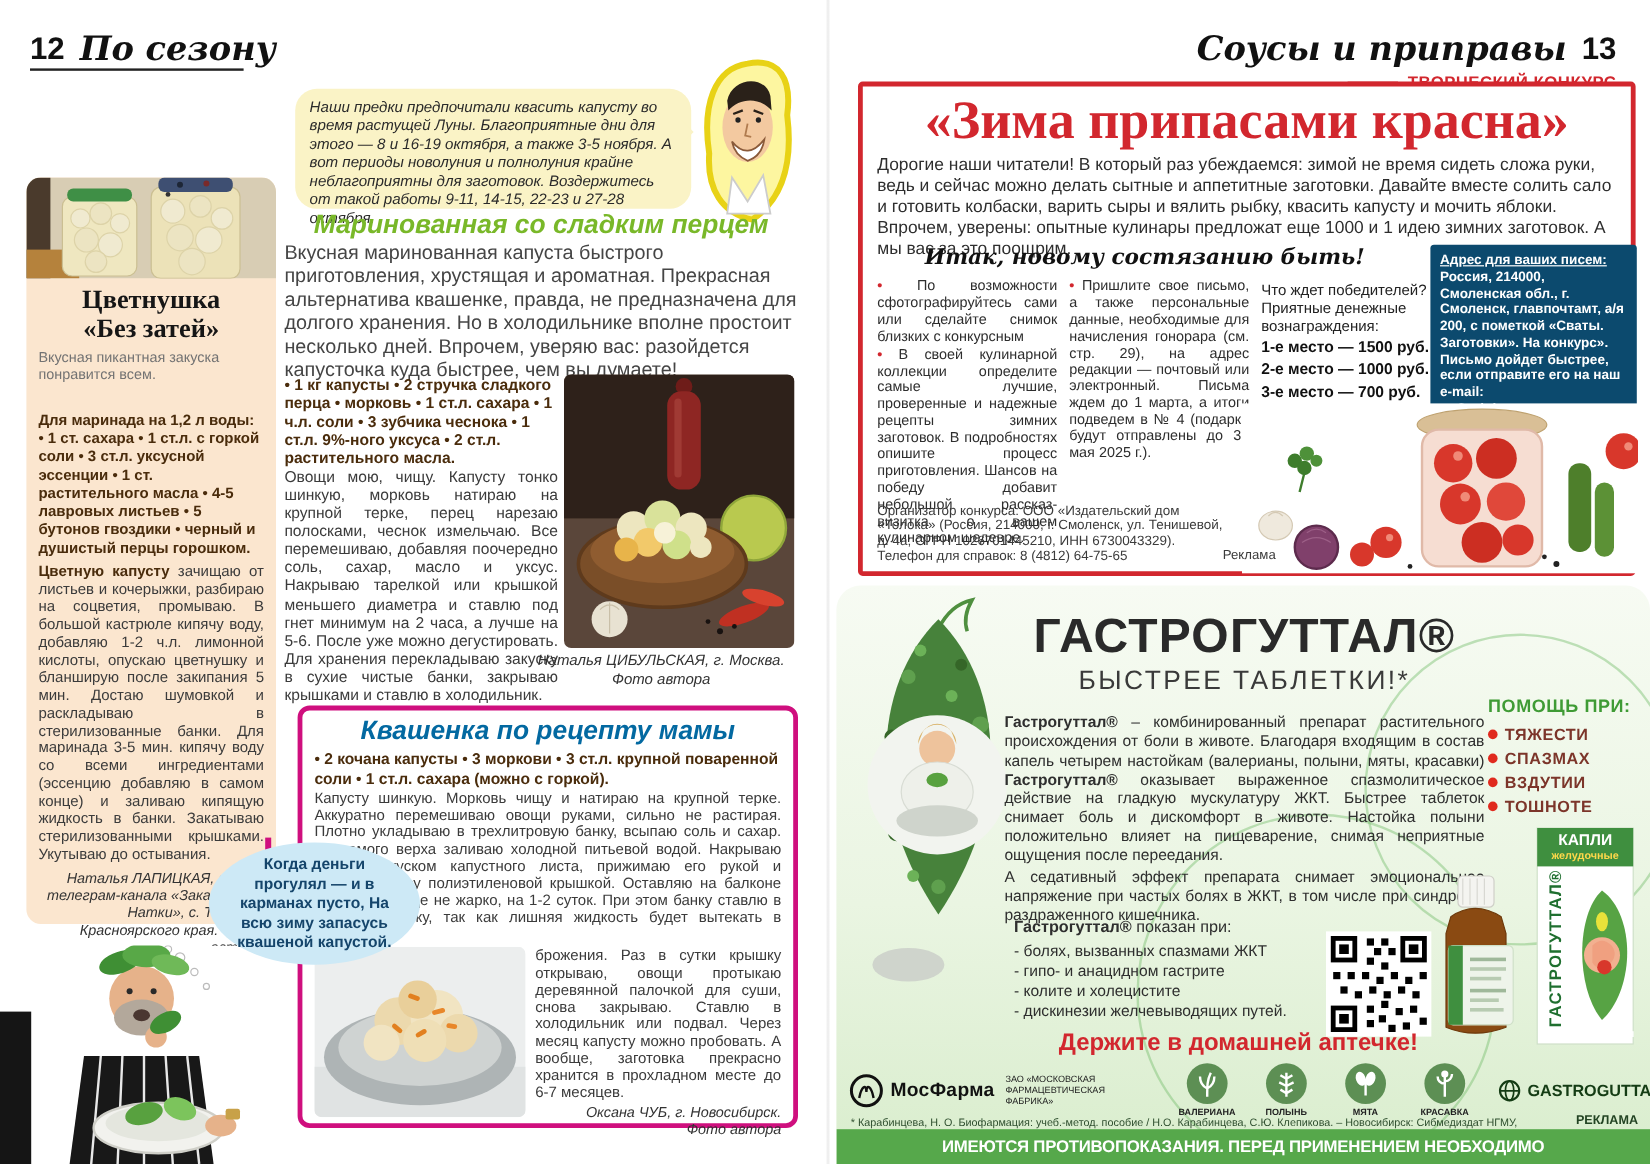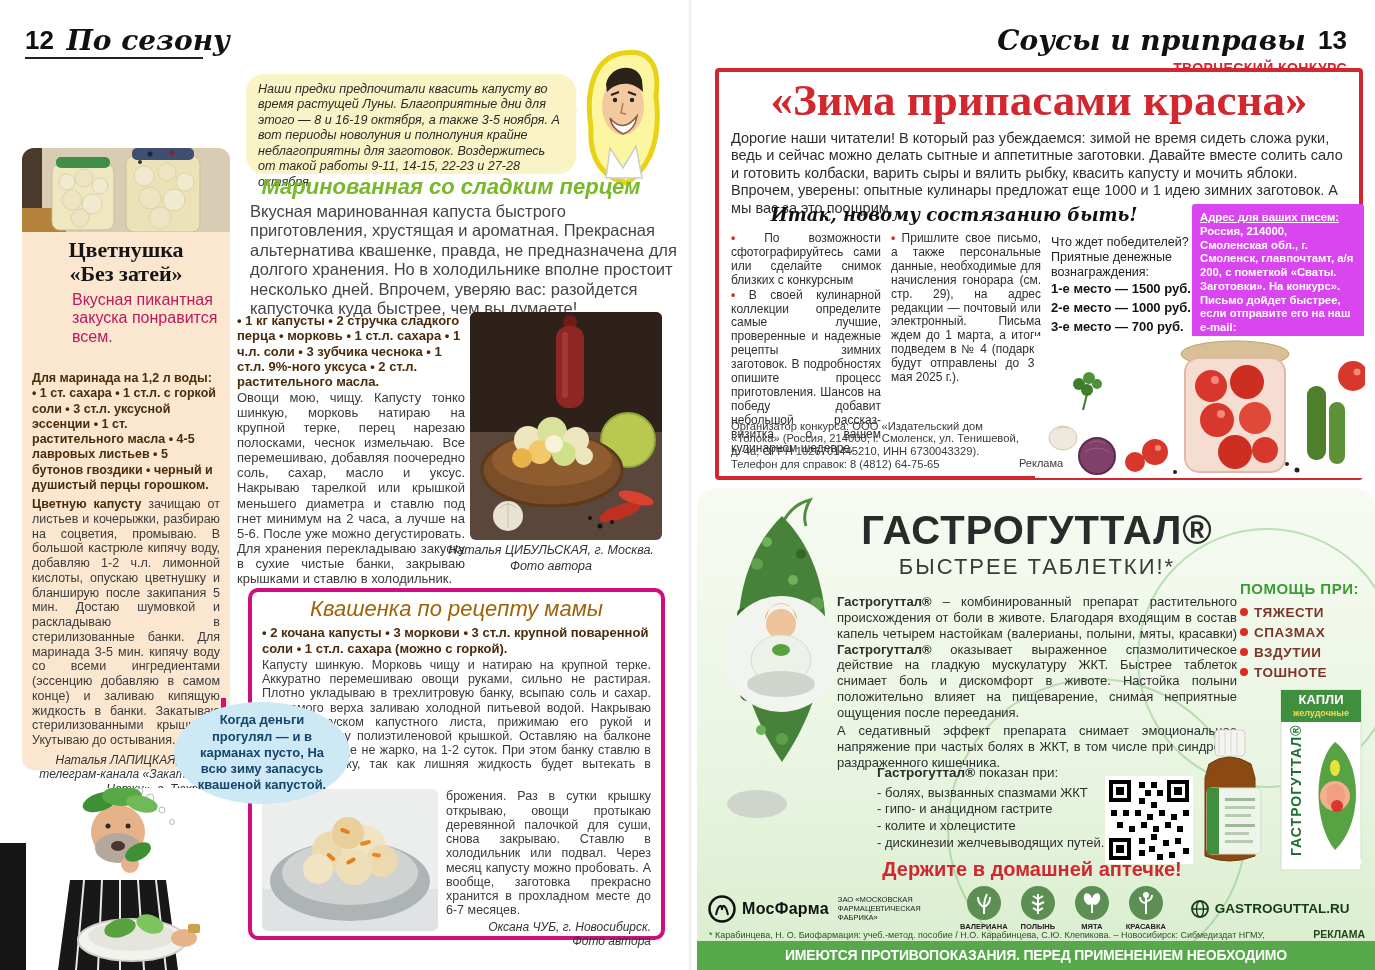--- a/index.html
+++ b/index.html
@@ -19,38 +19,38 @@
          padding:8px 12px; font-style:italic; font-size:12.6px; line-height:1.23; color:#2a2a2a; }
   .tip:after { content:""; position:absolute; right:-12px; top:26px; border:10px solid transparent; border-left-color:#faf3c6; }
 
   .host { left:582px; top:48px; }
 
   
   .sidebar { left:22px; top:148px; width:208px; height:622px; background:#fbe6cf; border-radius:12px; }
   .sb-photo { display:block; border-radius:12px 12px 0 0; }
   .sb-inner { padding:6px 10px 0 10px; }
   .sb-title { text-align:center; font-family:"Liberation Serif", serif; font-weight:700; font-size:22px; line-height:1.08; color:#161616; }
-  .sb-lead { margin-top:5px; font-size:16px; line-height:1.18; color:#be185d;margin-left:40px; }
+  .sb-lead { margin-top:5px; font-size:12px; line-height:1.18; color:#737373; }
   .sb-ing { margin-top:24px; font-size:12.5px; line-height:1.22; color:#4a2c0c; font-weight:700; }
   .sb-ing .hdr { display:block; }
   .sb-method { margin-top:4px; font-size:12.5px; line-height:1.18; color:#3b3b3b; text-align:justify; }
   .sb-method .lead { font-weight:700; color:#4a2c0c; }
   .sb-author { margin-top:5px; font-style:italic; font-size:12px; line-height:1.2; color:#333; text-align:right; padding-right:2px; }
 
   
   .main-title { left:237px; top:174px; width:428px; text-align:center; font-style:italic; font-weight:700; font-size:22px; color:#79b829; }
-  .main-lead { left:250px; top:202px; width:428px; font-size:16.5px; line-height:1.18; color:#454545; }
+  .main-lead { left:237px; top:202px; width:428px; font-size:16.5px; line-height:1.18; color:#454545; }
   .main-ing { left:237px; top:313px; width:228px; font-weight:700; font-size:13px; line-height:1.18; color:#4a2c0c; }
   .main-method { left:237px; top:390px; width:228px; font-size:13px; line-height:1.16; color:#3b3b3b; text-align:justify; }
   .salad { left:470px; top:312px; border-radius:6px; }
   .salad-cap { left:440px; top:543px; width:222px; text-align:center; font-style:italic; font-size:12.5px; line-height:1.25; color:#333; }
 
   
   .kvash { left:248px; top:588px; width:417px; height:352px; background:#fff; border:4px solid #cf0f7e; border-radius:10px; padding:4px 10px; }
-  .kv-title { text-align:center; font-style:italic; font-weight:400; font-size:22px; color:#a16207; }
+  .kv-title { text-align:center; font-style:italic; font-weight:700; font-size:22px; color:#0369a1; }
   .kv-ing { margin-top:3px; font-weight:700; font-size:13px; line-height:1.2; color:#4a2c0c; }
   .kv-m1 { margin-top:2px; font-size:12.5px; line-height:1.13; color:#3b3b3b; text-align:justify; }
   .kv-row { display:flex; margin-top:4px; gap:8px; }
   .kv-photo { flex:0 0 auto; border-radius:6px; }
   .kv-right { flex:1; }
   .kv-m2 { font-size:12.5px; line-height:1.14; color:#3b3b3b; text-align:justify; }
   .kv-auth { font-style:italic; font-size:12px; color:#333; text-align:right; margin-top:2px; }
 
   .pole { left:221px; top:698px; width:5px; height:52px; background:#cf0f7e; }
   .bub { left:174px; top:702px; width:176px; height:102px; background:#cde9f6; border-radius:50%;
@@ -73,21 +73,21 @@
   .c-sub { position:absolute; left:0; top:132px; width:470px; text-align:center;
            font-family:"DejaVu Serif", serif; font-style:italic; font-weight:700; font-size:18px; color:#111; }
   .c-col { position:absolute; top:160px; width:150px; font-size:12px; line-height:1.16; color:#2e2e2e; text-align:justify; }
   .c-col p { margin:0; }
   .c-col p + p, .rb-follow { margin-top:1px; }
   .rb:before { content:"• "; color:#d2272e; font-weight:700; }
   .c1 { left:12px; } .c2 { left:172px; }
   .c3 { left:332px; top:163px; width:152px; text-align:left; }
   .c3 .q { font-size:12.5px; line-height:1.18; color:#222; }
   .c3 .prize { font-weight:800; font-size:13px; line-height:1.3; color:#111; margin-top:2px; }
-  .addr { position:absolute; left:473px; top:132px; width:172px; background:#d946ef; color:#fff;
+  .addr { position:absolute; left:473px; top:132px; width:172px; background:#0c4a6e; color:#fff;
           border-radius:3px; padding:7px 8px; font-size:11.3px; line-height:1.22; font-weight:700; }
   .addr .t { text-decoration:underline; display:block; }
   .addr .em { display:block; }
   .veg { position:absolute; left:316px; top:264px; }
   .c-org { position:absolute; left:12px; bottom:5px; width:292px; font-size:11.2px; line-height:1.15; color:#3b3b3b; }
   .c-adm { position:absolute; left:300px; bottom:7px; font-size:11px; color:#3b3b3b; }
 
   
   .ad { left:697px; top:488px; width:678px; height:482px; border-radius:20px 20px 0 0;
         background:linear-gradient(180deg,#f7fbf3 0%, #eaf5e2 55%, #d9edcd 100%); overflow:hidden; }
@@ -100,30 +100,30 @@
   .ad-tag { position:absolute; left:120px; top:66px; width:440px; text-align:center;
             font-weight:400; font-size:22px; letter-spacing:2px; color:#3a3a3a; }
   .ad-body { position:absolute; left:140px; top:106px; width:400px; font-size:13px; line-height:1.22; color:#2e2e2e; text-align:justify; z-index:2; }
   .ad-body .b { font-weight:800; }
   .ad-body p + p { margin-top:2px; }
   .help { position:absolute; left:543px; top:92px; width:132px; z-index:2; }
   .help .h { color:#3f9b35; font-weight:800; font-size:15px; letter-spacing:.5px; margin-bottom:8px; }
   .help .it { font-weight:700; font-size:13.5px; letter-spacing:.5px; color:#7c352a; margin:5px 0 5px 14px; position:relative; }
   .help .it:before { content:""; position:absolute; left:-14px; top:3px; width:8px; height:8px; border-radius:50%; background:#e02a1e; }
   .product { position:absolute; left:488px; top:196px; z-index:2; }
-  .inds { position:absolute; left:148px; top:276px; width:268px; z-index:2; font-size:13px; line-height:1.3; color:#2e2e2e;margin-left:32px; }
+  .inds { position:absolute; left:148px; top:276px; width:268px; z-index:2; font-size:13px; line-height:1.3; color:#2e2e2e; }
   .inds .h { font-size:13.5px; margin-bottom:3px; }
   .inds .h .b { font-weight:800; }
   .qr { position:absolute; left:408px; top:288px; z-index:2; }
   .cta { position:absolute; left:120px; top:370px; width:430px; text-align:center; font-weight:800; font-size:20px; color:#d2272e; z-index:2; }
   .ad-foot { position:absolute; left:10px; top:398px; width:660px; display:flex; align-items:center; z-index:2; }
   .mf { display:flex; align-items:center; gap:5px; }
   .mf-name { font-weight:800; font-size:16px; color:#111; letter-spacing:.3px; }
   .mf-full { font-size:7.6px; color:#222; margin-left:4px; width:120px; line-height:1.2; }
-  .herbs { display:flex; gap:2px; }
+  .herbs { display:flex; gap:14px; margin-left:22px; }
   .herb { text-align:center; width:52px; }
   .herb .ic { width:34px; height:34px; border-radius:50%; background:#5d8f54; margin:0 auto; display:flex; align-items:center; justify-content:center; }
   .herb .lb { font-size:7.5px; font-weight:700; color:#222; margin-top:2px; }
   .site { display:flex; align-items:center; gap:5px; margin-left:18px; font-weight:800; font-size:13.5px; color:#143c14; }
   .ad-note { position:absolute; left:12px; top:442px; width:560px; font-size:9px; color:#2e4e2e; z-index:2; }
   .ad-adm { position:absolute; right:10px; top:440px; font-size:10.5px; font-weight:800; color:#234423; z-index:2; }
   .warn { position:absolute; left:0; bottom:0; width:100%; height:29px; background:#56a84b; color:#fff;
           font-weight:800; font-size:14px; letter-spacing:-.2px; text-align:center; line-height:29px; z-index:3; }
 </style>
 </head>

